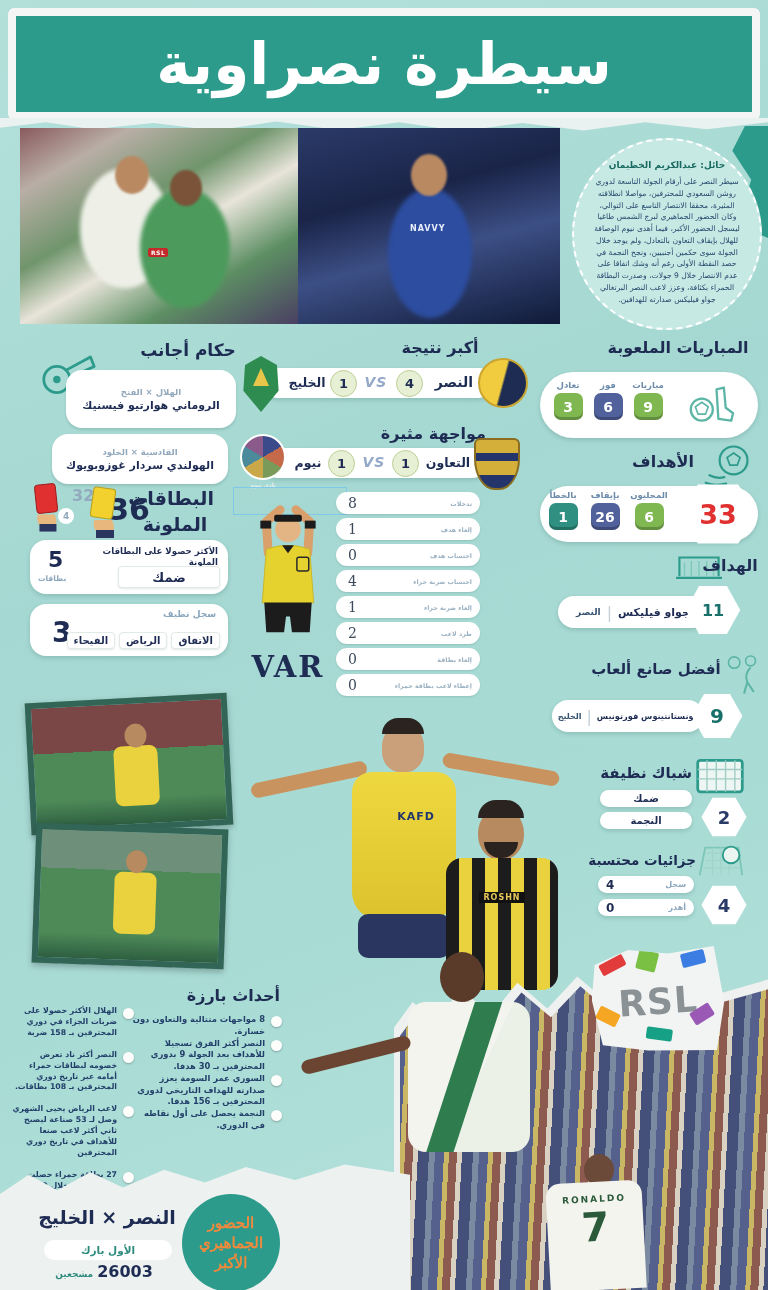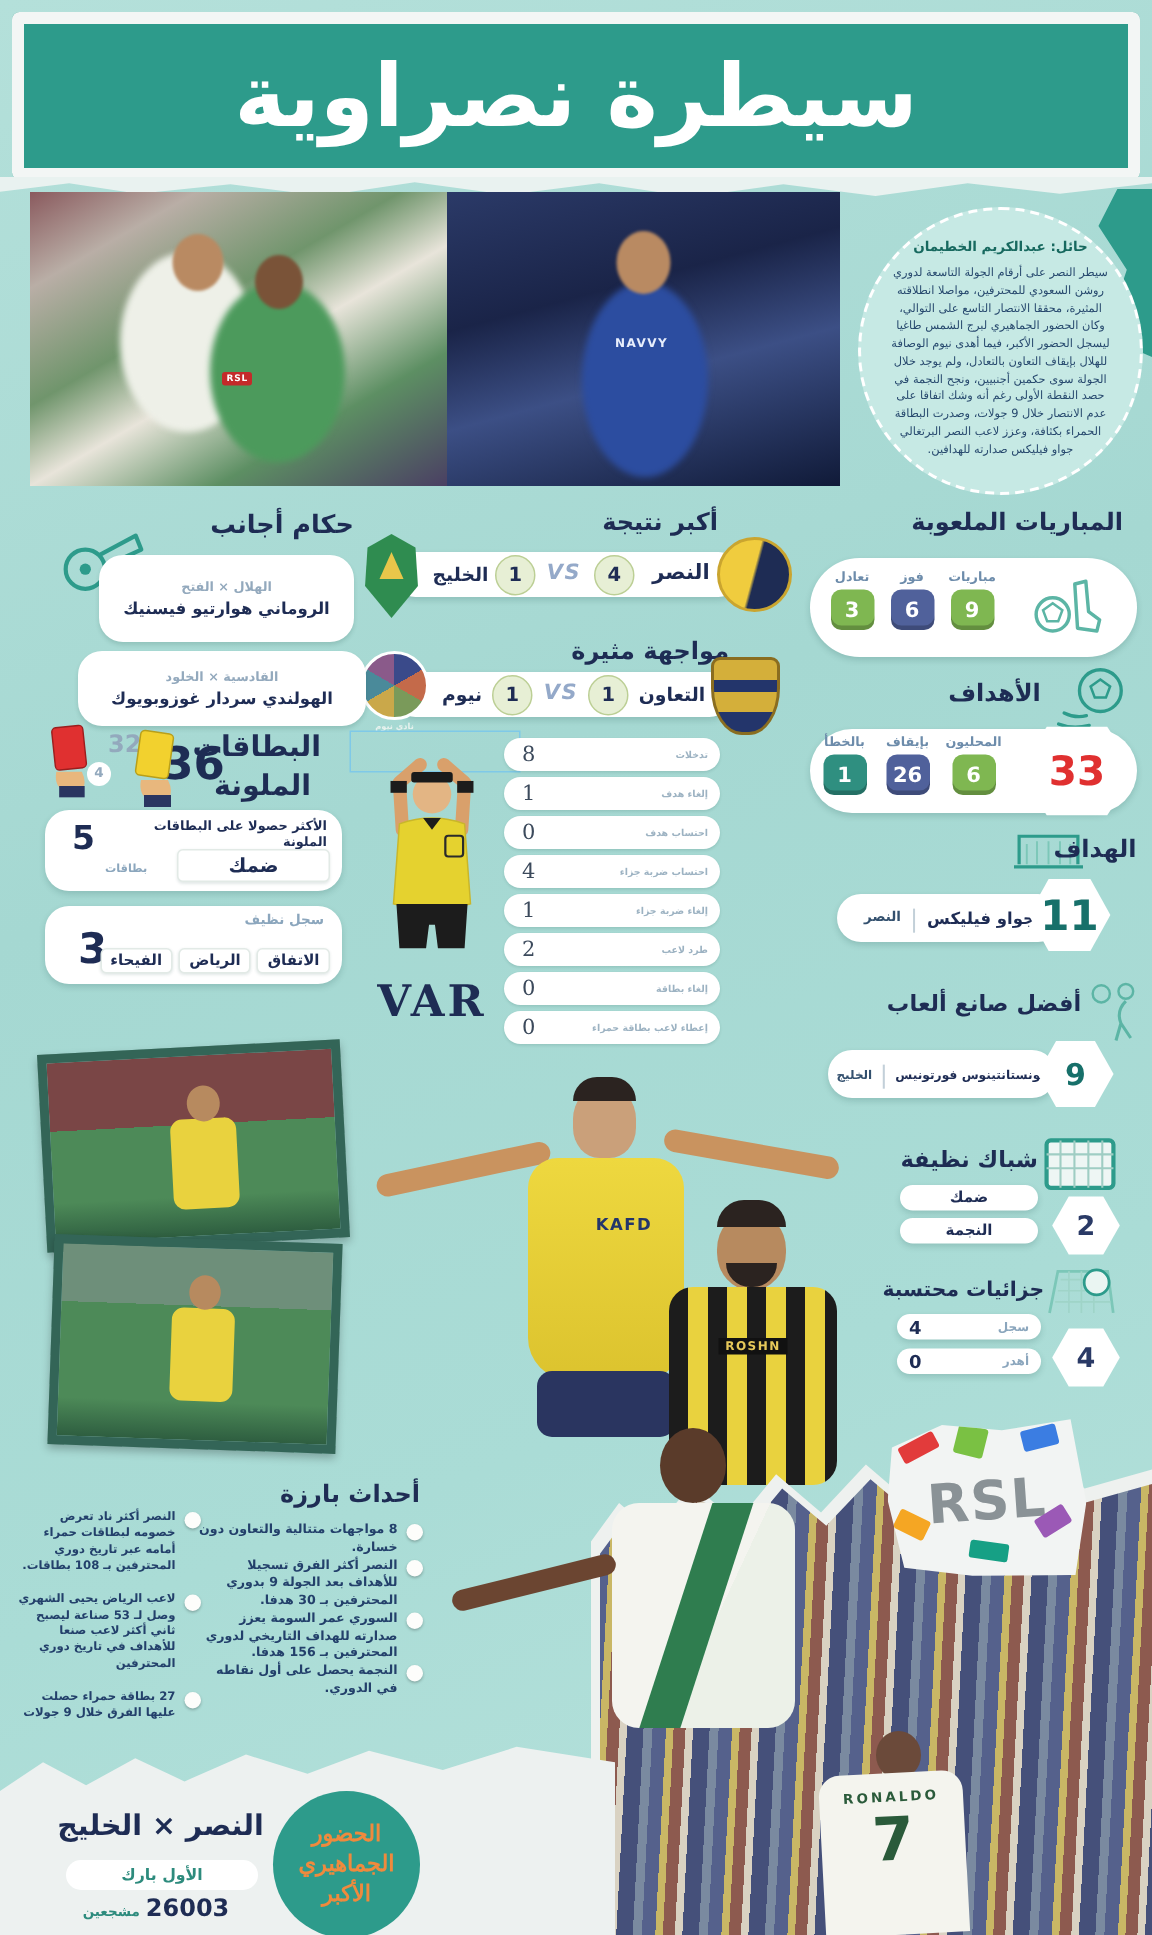--- a/index.html
+++ b/index.html
@@ -220,21 +220,21 @@
       <path d="M0 32 L54 32" stroke="#2d9b8b" stroke-width="2.5"></path>
     </svg>
   </div>
   <div class="shead" style="left:700px;top:556px;width:60px;">الهداف</div>
   <div class="pill" style="left:558px;top:596px;width:150px;height:32px;border-radius:16px;display:flex;align-items:center;justify-content:center;gap:6px;">
     <b style="font-size:11px;color:#1e2c54;">جواو فيليكس</b>
     <span style="color:#c3d0d9;">|</span>
     <span style="font-size:9px;color:#33506e;font-weight:bold;">النصر</span>
   </div>
   <div class="hex" style="left:684px;top:584px;width:58px;height:52px;">
-    <span style="color:#17706a;font-size:28px;">11</span>
+    <span style="color:#17706a;font-size:16px;">11</span>
   </div>
 
   <div class="abs" style="left:726px;top:652px;">
     <svg viewBox="0 0 44 52" width="36" height="44">
       <circle cx="10" cy="12" r="7" fill="none" stroke="#5cb5a5" stroke-width="2"></circle>
       <circle cx="30" cy="10" r="6" fill="none" stroke="#5cb5a5" stroke-width="2"></circle>
       <path d="M30 18 Q22 26 26 36 L22 50 M26 36 L34 48" stroke="#5cb5a5" stroke-width="2.5" fill="none"></path>
     </svg>
   </div>
   <div class="shead" style="left:586px;top:660px;width:140px;font-size:15px;">أفضل صانع ألعاب</div>
@@ -310,21 +310,21 @@
     <svg viewBox="0 0 70 60" width="66" height="56">
       <circle cx="22" cy="38" r="14" fill="none" stroke="#2d9b8b" stroke-width="3"></circle>
       <path d="M32 28 L58 14 L62 24 L40 34" fill="none" stroke="#2d9b8b" stroke-width="3" stroke-linejoin="round"></path>
       <circle cx="22" cy="38" r="4" fill="#2d9b8b"></circle>
     </svg>
   </div>
   <div class="ref-pill" style="left:66px;top:370px;width:170px;height:58px;">
     <span class="ref-sub">الهلال × الفتح</span>
     <span class="ref-name">الروماني هوارتيو فيسنيك</span>
   </div>
-  <div class="ref-pill" style="left:52px;top:434px;width:192px;height:50px;">
+  <div class="ref-pill" style="left:52px;top:434px;width:176px;height:50px;">
     <span class="ref-sub">القادسية × الخلود</span>
     <span class="ref-name">الهولندي سردار غوزوبويوك</span>
   </div>
 
   <div class="shead" style="left:136px;top:486px;width:78px;font-size:19px;line-height:1.35;white-space:normal;">البطاقات الملونة</div>
   <div class="big-num" style="left:106px;top:492px;width:46px;font-size:30px;text-align:center;direction:ltr;">36</div>
   <div class="card-count" style="left:72px;top:486px;direction:ltr;">32</div>
   <div class="abs" style="left:86px;top:486px;">
     <svg viewBox="0 0 36 52" width="36" height="52">
       <rect x="6" y="2" width="22" height="30" rx="3" fill="#f2d12e" stroke="#b89f1a" transform="rotate(8 17 17)"></rect>
@@ -337,21 +337,21 @@
       <rect x="6" y="2" width="22" height="30" rx="3" fill="#e03030" stroke="#9c1d1d" transform="rotate(-6 17 17)"></rect>
       <path d="M8 34 Q6 44 14 48 L26 48 Q30 42 26 34 Z" fill="#e8b77d"></path>
       <rect x="10" y="44" width="18" height="8" fill="#2a3560"></rect>
     </svg>
   </div>
   <div class="card-count-circ" style="left:58px;top:508px;">4</div>
 
   <div class="pill" style="left:30px;top:540px;width:198px;height:54px;border-radius:16px;">
     <div class="abs" style="right:10px;top:6px;width:118px;text-align:right;font-size:8.6px;font-weight:bold;color:#1e2c54;line-height:1.3;">الأكثر حصولا على البطاقات الملونة</div>
     <b class="abs" style="left:18px;top:7px;font-size:22px;color:#1e2c54;direction:ltr;">5</b>
-    <span class="abs" style="left:8px;top:34px;font-size:7.5px;color:#8ba6bd;font-weight:bold;margin-left:32px;">بطاقات</span>
+    <span class="abs" style="left:8px;top:34px;font-size:7.5px;color:#8ba6bd;font-weight:bold;">بطاقات</span>
     <div class="white-box abs" style="right:8px;bottom:6px;width:100px;height:20px;font-size:13px;">ضمك</div>
   </div>
 
   <div class="pill" style="left:30px;top:604px;width:198px;height:52px;border-radius:16px;">
     <span class="abs" style="right:12px;top:5px;font-size:9px;color:#8ba6bd;font-weight:bold;">سجل نظيف</span>
     <b class="abs" style="left:22px;top:12px;font-size:28px;color:#1e2c54;direction:ltr;">3</b>
     <div class="abs" style="right:8px;bottom:7px;display:flex;gap:4px;direction:rtl;">
       <div class="white-box" style="padding:2px 6px;font-size:10px;">الاتفاق</div>
       <div class="white-box" style="padding:2px 6px;font-size:10px;">الرياض</div>
       <div class="white-box" style="padding:2px 6px;font-size:10px;">الفيحاء</div>
@@ -473,20 +473,24 @@
       </div>
     <div class="bullet">
         <span class="dot"></span>
         <span class="btxt" style="font-size:8.4px;line-height:1.4;">النجمة يحصل على أول نقاطه في الدوري.</span>
       </div>
   </div>
 
   <div class="bullets" style="left:12px;top:1006px;width:122px;gap:11px;">
     <div class="bullet">
         <span class="dot"></span>
+        <span class="btxt" style="font-size:7.8px;line-height:1.4;">الهلال الأكثر حصولا على ضربات الجزاء في دوري المحترفين بـ 158 ضربة</span>
+      </div>
+    <div class="bullet">
+        <span class="dot"></span>
         <span class="btxt" style="font-size:7.8px;line-height:1.4;">النصر أكثر ناد تعرض خصومه لبطاقات حمراء أمامه عبر تاريخ دوري المحترفين بـ 108 بطاقات.</span>
       </div>
     <div class="bullet">
         <span class="dot"></span>
         <span class="btxt" style="font-size:7.8px;line-height:1.4;">لاعب الرياض يحيى الشهري وصل لـ 53 صناعة ليصبح ثاني أكثر لاعب صنعا للأهداف في تاريخ دوري المحترفين</span>
       </div>
     <div class="bullet">
         <span class="dot"></span>
         <span class="btxt" style="font-size:7.8px;line-height:1.4;">27 بطاقة حمراء حصلت عليها الفرق خلال 9 جولات</span>
       </div>

